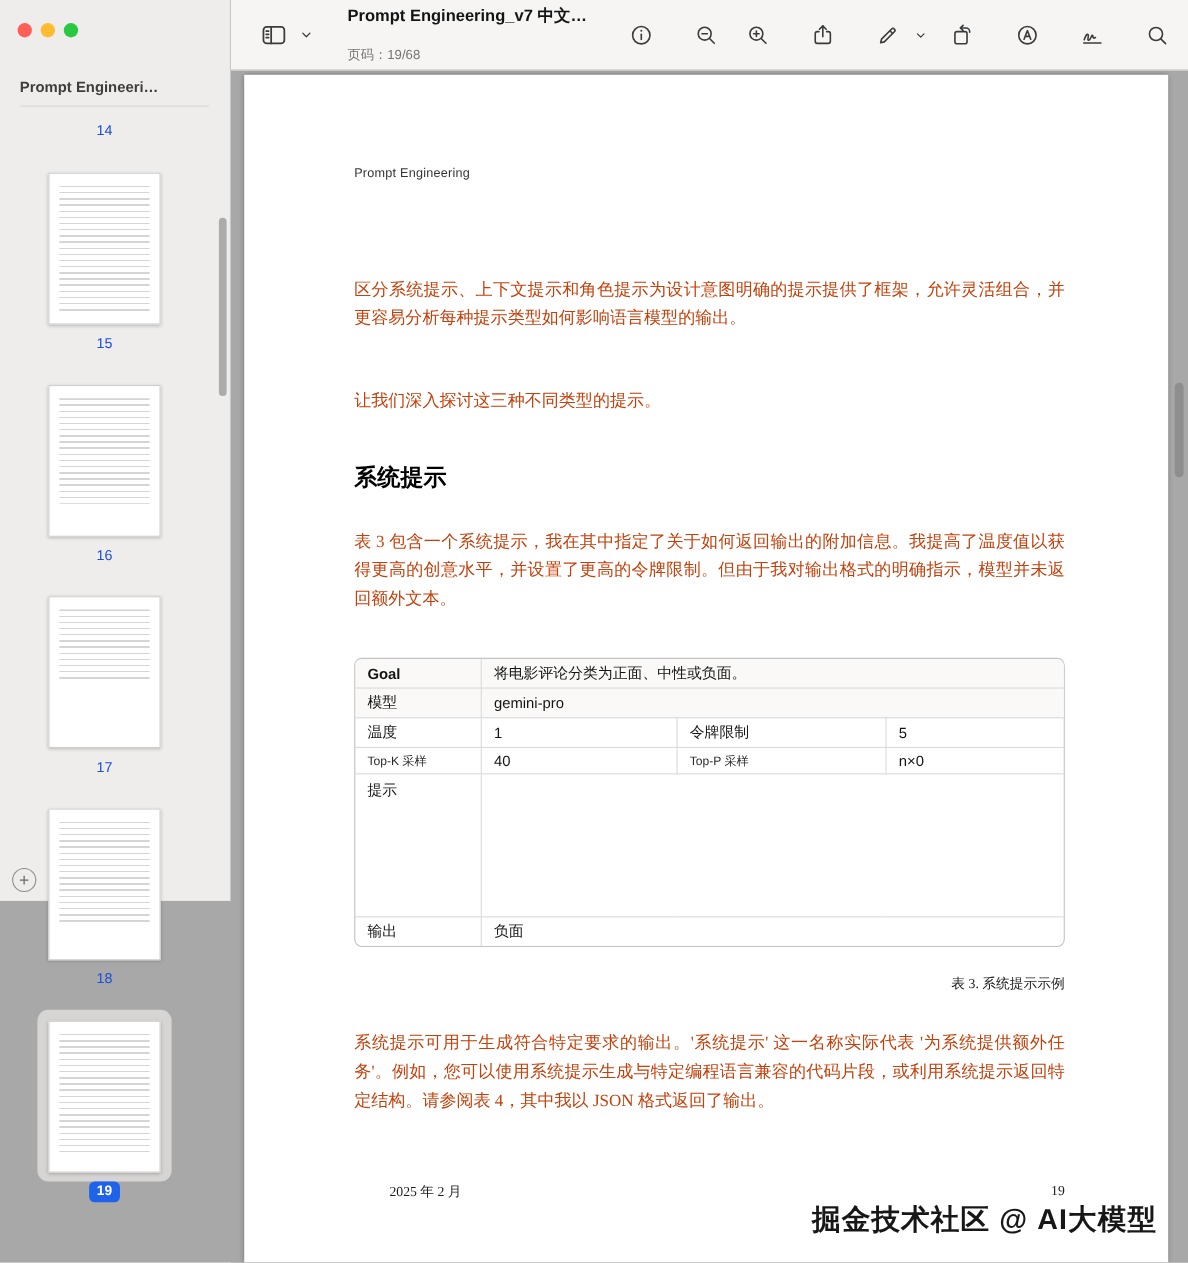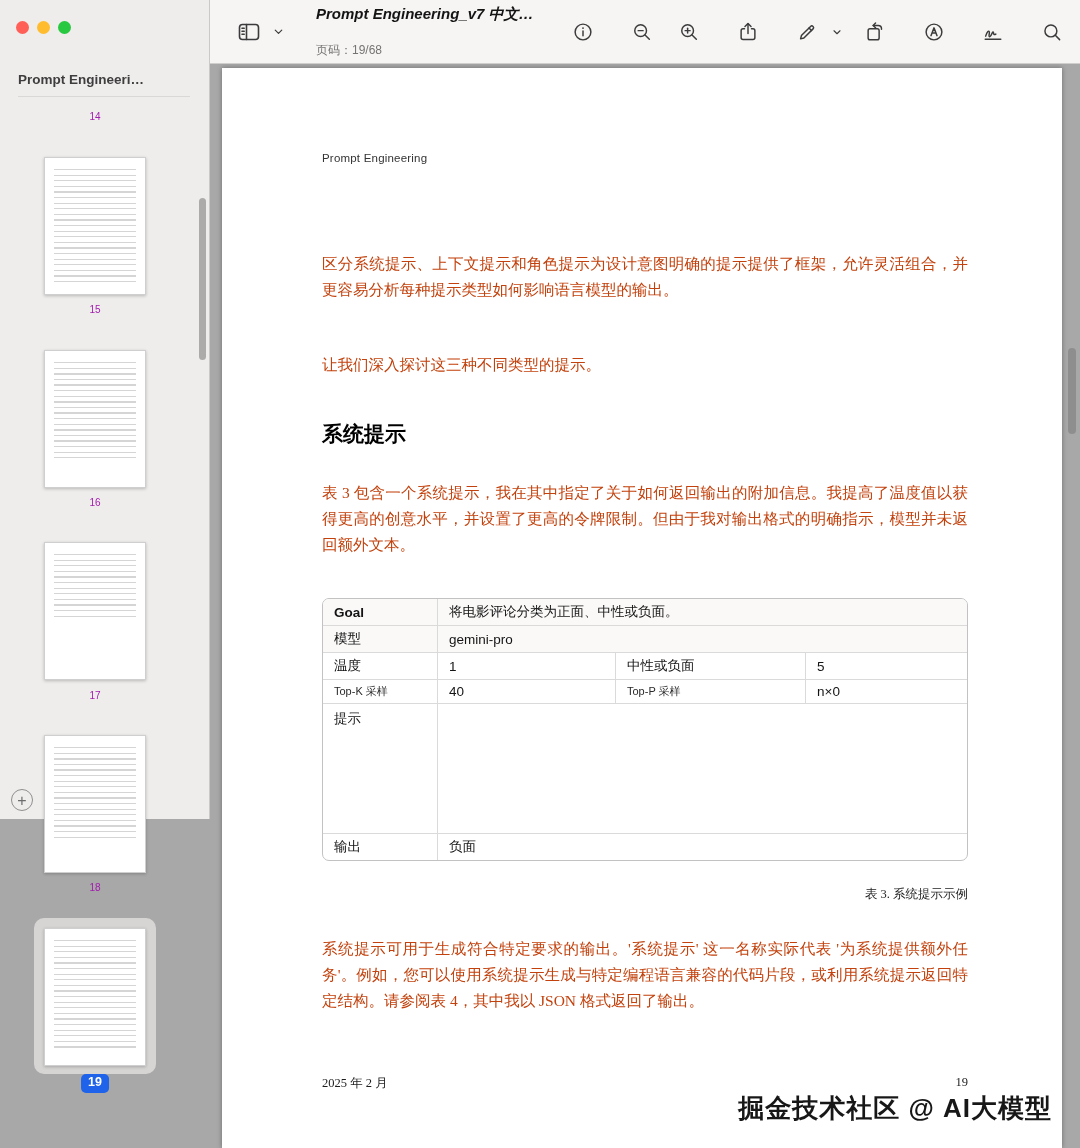--- a/index.html
+++ b/index.html
@@ -11,21 +11,21 @@
   .sidebar { position:absolute; left:0; top:0; width:210px; height:819px;
              background:#efedec; border-right:1px solid #cbc9c8; z-index:6; }
   .traffic { position:absolute; top:21px; left:16px; display:flex; gap:8px; }
   .light { width:13px; height:13px; border-radius:50%; }
   .light.red{ background:#ff5f57; } .light.yellow{ background:#febc2e; } .light.green{ background:#28c840; }
   .sidebar-title { position:absolute; top:72px; left:18px; right:16px; font-size:13.5px;
                    font-weight:700; color:#3f3e3e; white-space:nowrap; overflow:hidden; }
   .sidebar-divider { position:absolute; top:96px; left:18px; width:172px; height:1px; background:#dad8d7; }
 
   .thumb-label { position:absolute; left:95px; transform:translateX(-50%);
-                 font-size:10px; color:#a21caf; }
+                 font-size:13px; color:#1d4ed8; }
   .thumb { position:absolute; left:44px; width:102px; height:138px; background:#ffffff;
            border:1px solid #cfcfcf; box-shadow:0 1px 3px rgba(0,0,0,.22); }
   .fake-lines { position:absolute; left:9px; right:9px; top:11px; opacity:.6;
                 background:repeating-linear-gradient(to bottom,#b9b9b9 0 1.3px, transparent 1.3px 5.6px); }
   .sel-bg { position:absolute; left:34px; top:918px; width:122px; height:156px;
             background:#d7d5d4; border-radius:10px; }
   .page-badge { position:absolute; left:95px; top:1074px; transform:translateX(-50%);
                 background:#1e63e9; color:#fff; font-size:12.5px; font-weight:700;
                 padding:2px 7px 3px; border-radius:5px; line-height:1.1; }
   .sidebar-scrollbar { position:absolute; right:3px; top:198px; width:7px; height:162px;
@@ -36,21 +36,21 @@
 
   
   .toolbar { position:absolute; left:210px; top:0; right:0; height:64px; background:#f6f5f4;
              border-bottom:1px solid #cfcecd; display:flex; align-items:center; z-index:5; }
   .tb-left { margin-left:22px; display:flex; align-items:center; gap:4px; }
   .icon-btn { width:34px; height:30px; display:flex; align-items:center; justify-content:center;
               color:#3b3b3b; background:transparent; border:none; cursor:pointer; }
   .icon-btn svg { display:block; }
   .chev { width:16px; }
   .tb-title-block { margin-left:30px; min-width:250px; }
-  .tb-title { font-size:15px; font-weight:700; color:#141414; white-space:nowrap;font-style:italic; }
+  .tb-title { font-size:15px; font-weight:700; color:#141414; white-space:nowrap; }
   .tb-subtitle { font-size:12px; color:#767472; margin-top:18px; }
   .tb-icons { margin-left:auto; margin-right:18px; display:flex; align-items:center; gap:13px; }
   .gap-l { margin-left:12px; } .gap-s { margin-left:-8px; }
 
   
   .content { position:absolute; left:210px; top:64px; right:0; bottom:0; background:#a8a8a8; overflow:hidden; }
   .pdf-page { position:absolute; left:12px; top:4px; width:840px; height:1080px; background:#ffffff;
               box-shadow:0 0 5px rgba(0,0,0,.35); padding:84px 94px 0 100px; overflow:hidden; }
   .running-header { font-size:11.5px; color:#343434; letter-spacing:.2px; }
   .doc-para { font-family:"Liberation Serif", serif; font-size:15.5px; line-height:26px; color:#c2410c;
@@ -66,21 +66,21 @@
                    font-family:"Liberation Sans", sans-serif; vertical-align:middle; }
   .spec-table tr.shaded td { background:#faf9f8; }
   .spec-table td.bold { font-weight:700; }
   .spec-table td.small { font-size:11px; color:#2a2a2a; }
   .spec-table tr.prompt-row td { height:130px; vertical-align:top; padding-top:6px; }
   .col1{ width:115px; } .col2{ width:178px; } .col3{ width:190px; } .col4{ width:163px; }
 
   .table-caption { margin-top:25px; font-family:"Liberation Serif", serif; font-size:12.5px; color:#1c1c1c;text-align:right; }
   .para4 { margin-top:33px; }
   .doc-footer { margin-top:61px; display:flex; justify-content:space-between;
-                font-family:"Liberation Serif", serif; font-size:12.5px; color:#1d1d1d; }
+                font-family:"Liberation Serif", serif; font-size:12.5px; color:#1d1d1d;margin-left:32px; }
 
   .main-scrollbar { position:absolute; right:4px; top:284px; width:8px; height:86px;
                     border-radius:4px; background:#8e8e8e; }
   .watermark { position:absolute; right:28px; bottom:22px; z-index:8; font-size:26px; font-weight:700;
                color:#171717; letter-spacing:1px; white-space:nowrap;
                text-shadow:0 0 3px #fff, 0 0 6px #fff, 1px 1px 0 #fff, -1px -1px 0 #fff, 1px -1px 0 #fff, -1px 1px 0 #fff; }
 </style>
 </head>
 <body>
 
@@ -243,21 +243,21 @@
               <td class="bold">Goal</td>
               <td colspan="3">将电影评论分类为正面、中性或负面。</td>
             </tr>
             <tr class="shaded">
               <td>模型</td>
               <td colspan="3">gemini-pro</td>
             </tr>
             <tr>
               <td>温度</td>
               <td>1</td>
-              <td>中性或负面</td>
+              <td>令牌限制</td>
               <td>5</td>
             </tr>
             <tr>
               <td class="small">Top-K 采样</td>
               <td>40</td>
               <td class="small">Top-P 采样</td>
               <td>n×0</td>
             </tr>
             <tr class="prompt-row">
               <td>提示</td>

